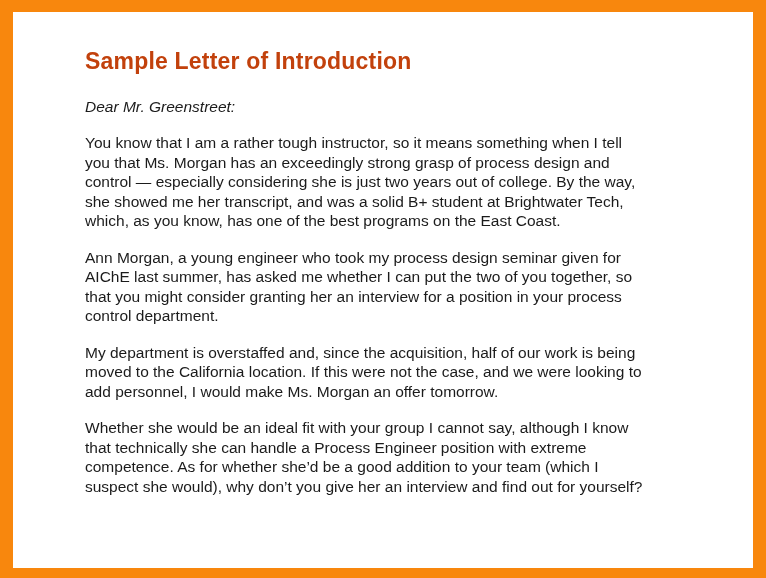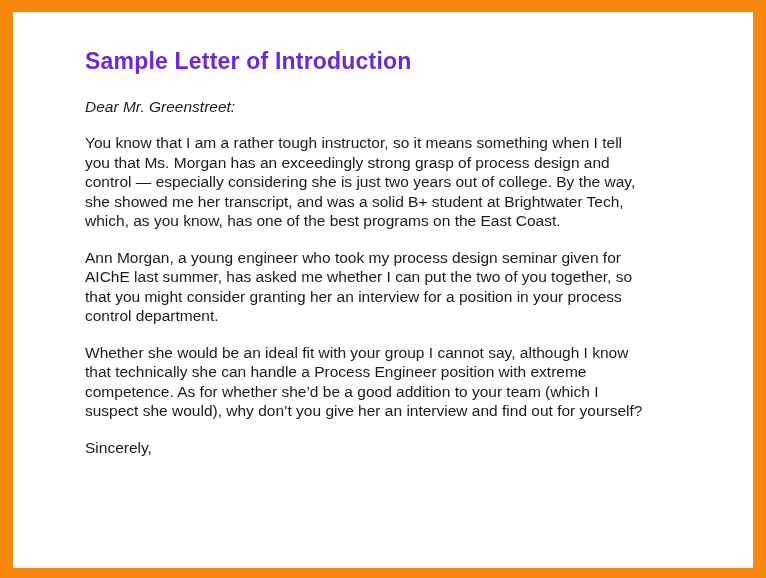--- a/index.html
+++ b/index.html
@@ -22,21 +22,21 @@
     }
 
     .letter {
       padding: 36px 56px 20px 72px;
       color: #1b1b1b;
     }
 
     .letter-title {
       font-size: 23px;
       font-weight: bold;
-      color: #6d28d9;
+      color: #c2410c;
       letter-spacing: 0.2px;
       margin-bottom: 21px;
       line-height: 1.2;
     }
 
     .salutation {
       font-size: 15.5px;
       line-height: 19.5px;
       margin-bottom: 17px;
       font-style: italic;
@@ -66,21 +66,23 @@
     <div id="letter-body">
         <p class="para">You know that I am a rather tough instructor, so it means something when I tell
 you that Ms. Morgan has an exceedingly strong grasp of process design and
 control — especially considering she is just two years out of college. By the way,
 she showed me her transcript, and was a solid B+ student at Brightwater Tech,
 which, as you know, has one of the best programs on the East Coast.</p>
         <p class="para">Ann Morgan, a young engineer who took my process design seminar given for
 AIChE last summer, has asked me whether I can put the two of you together, so
 that you might consider granting her an interview for a position in your process
 control department.</p>
+        <p class="para">My department is overstaffed and, since the acquisition, half of our work is being
+moved to the California location. If this were not the case, and we were looking to
+add personnel, I would make Ms. Morgan an offer tomorrow.</p>
         <p class="para">Whether she would be an ideal fit with your group I cannot say, although I know
 that technically she can handle a Process Engineer position with extreme
 competence. As for whether she’d be a good addition to your team (which I
 suspect she would), why don’t you give her an interview and find out for yourself?</p>
       </div>
 
-    <div class="closing">Sincerely,</div>
   </div>
 </div>
 
 </body></html>

